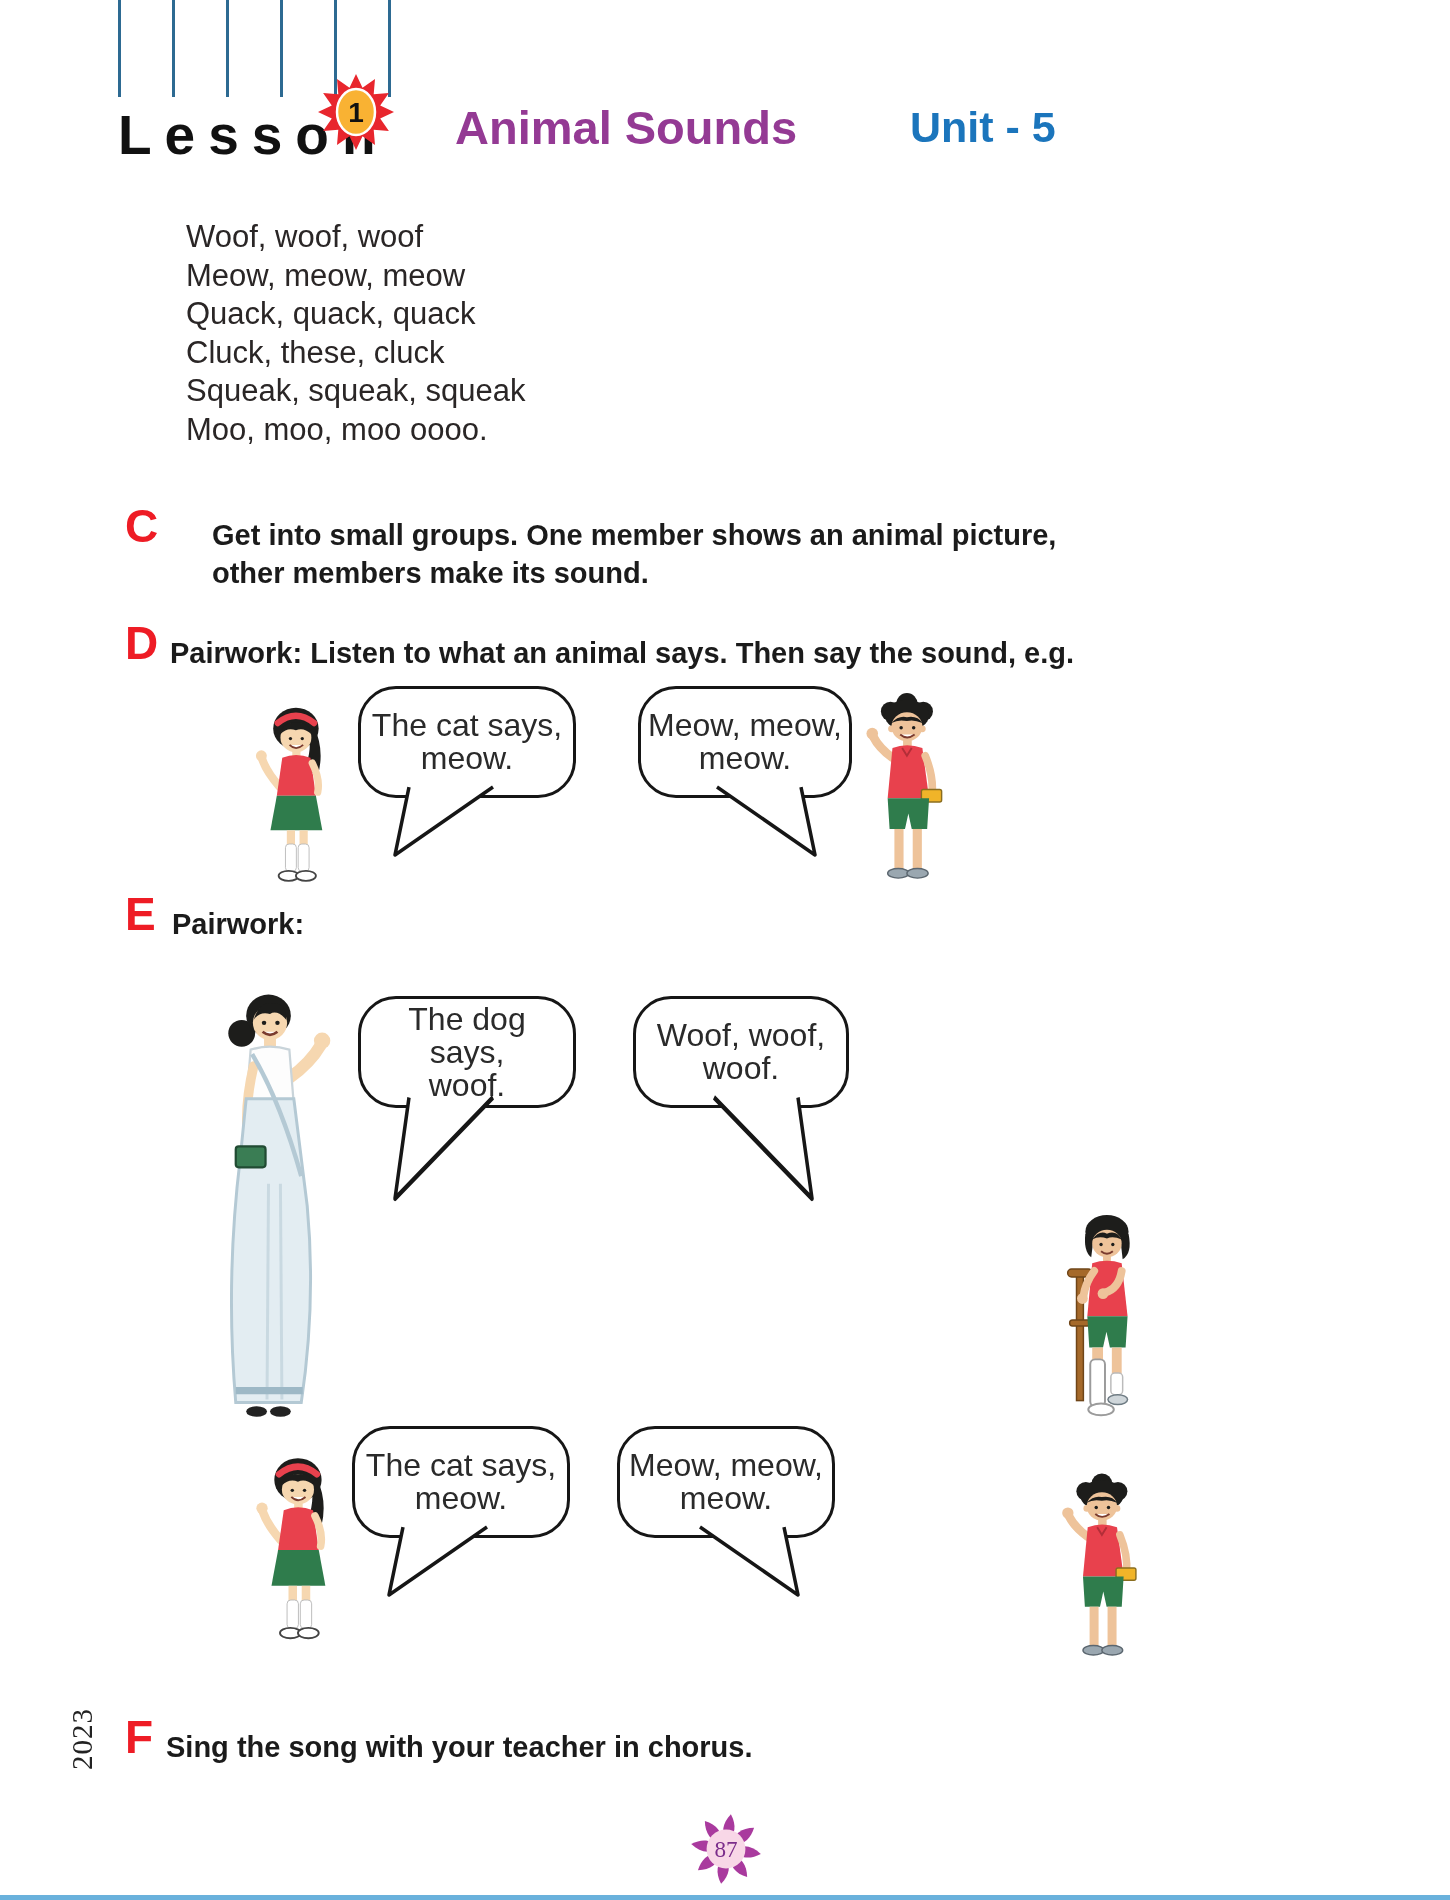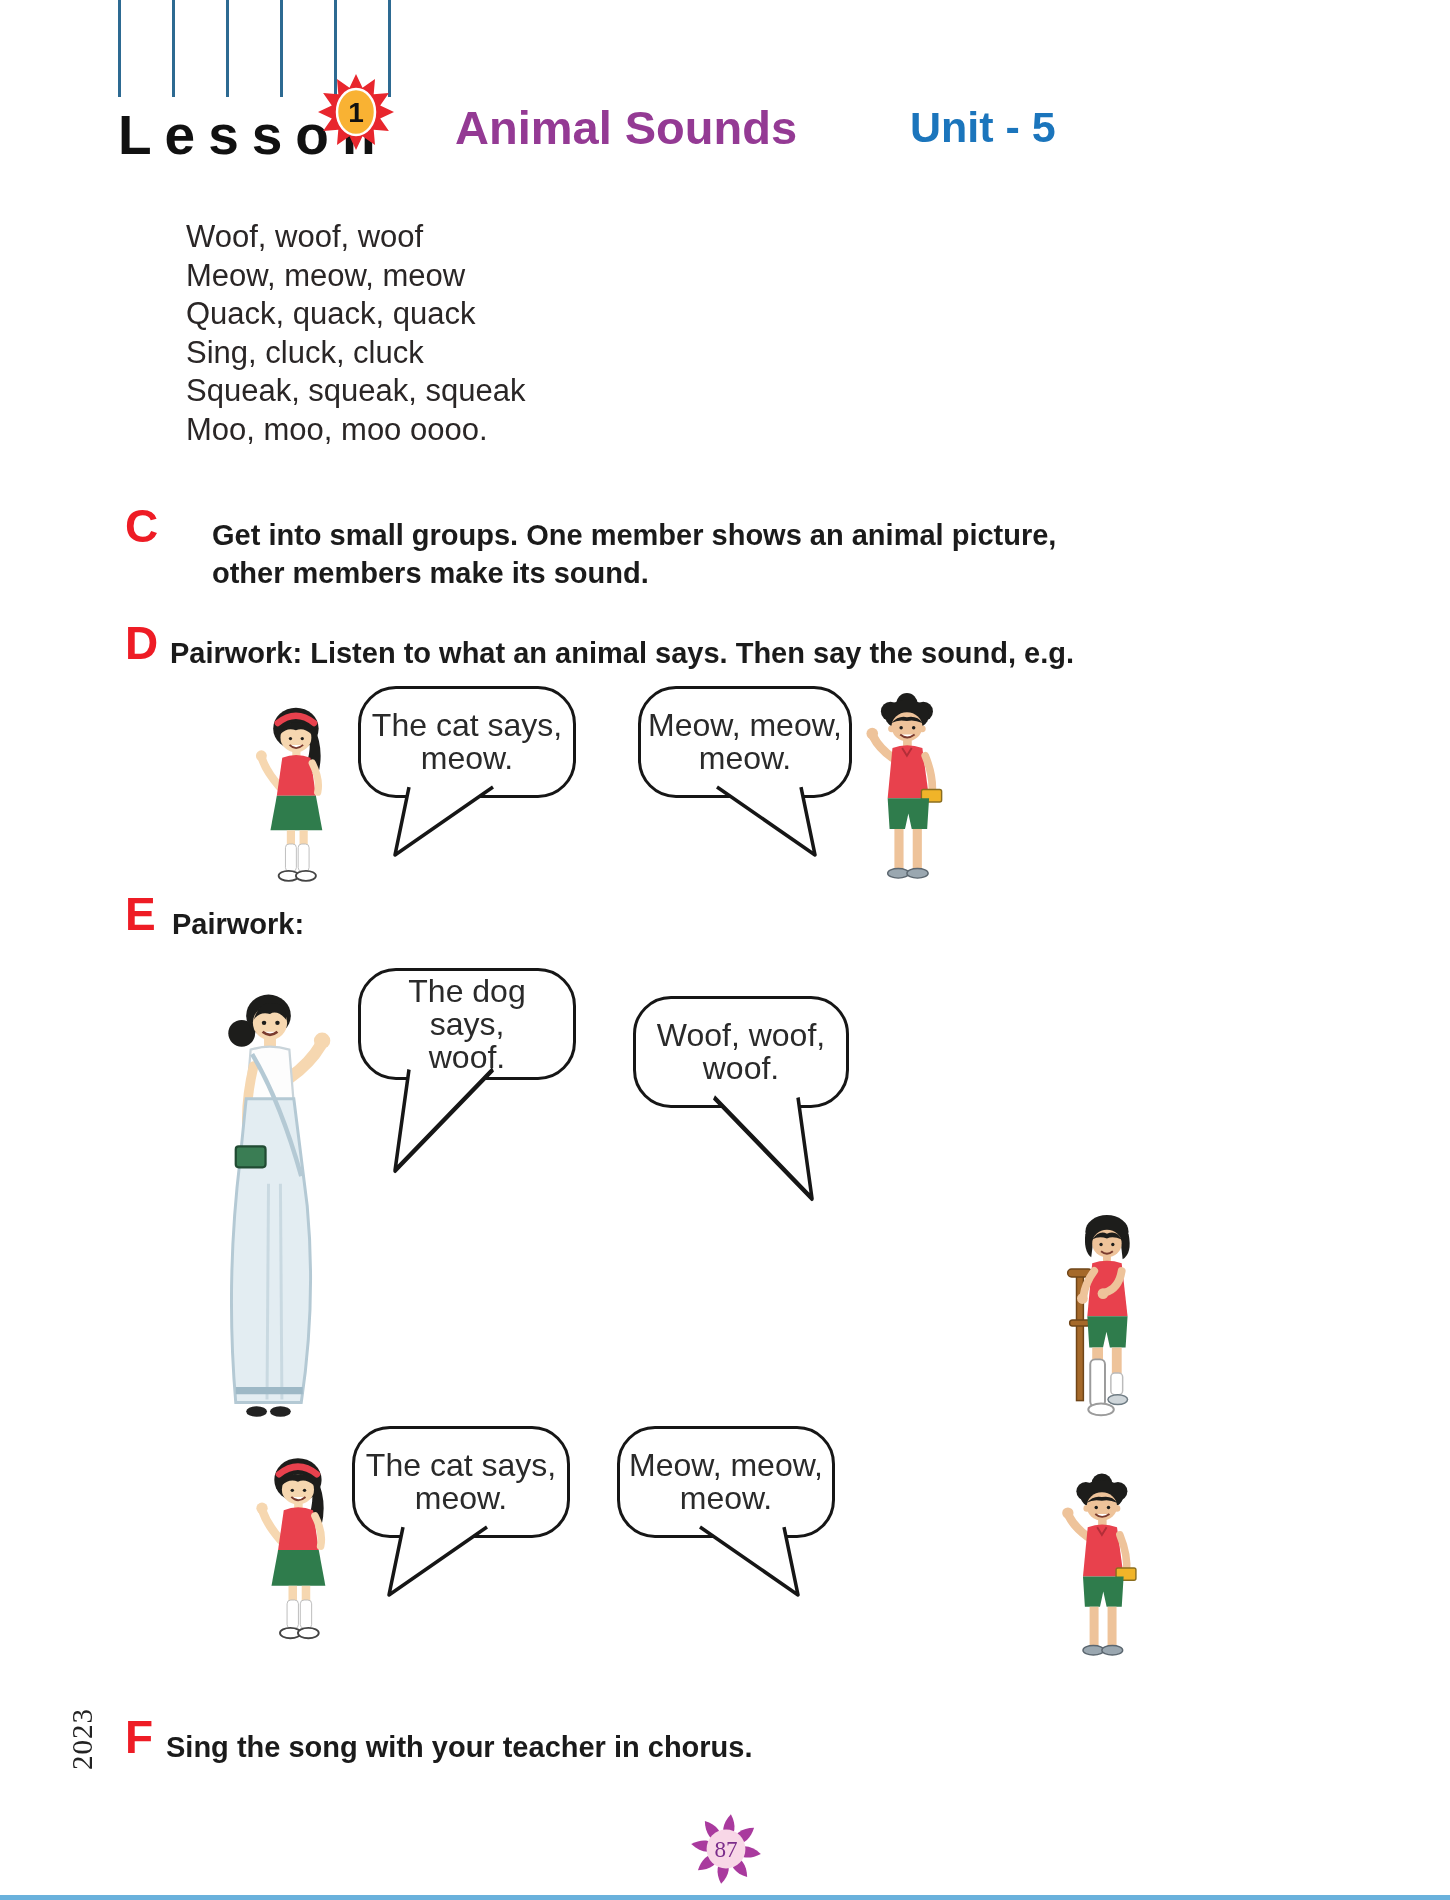--- a/index.html
+++ b/index.html
@@ -163,21 +163,21 @@
     <text x="40" y="50" text-anchor="middle" font-family="Liberation Sans, sans-serif" font-size="28" font-weight="bold" fill="#111">1</text>
   </svg>
 
   <div class="page-title">Animal Sounds</div>
   <div class="unit">Unit - 5</div>
 
   <div class="poem">
     <div>Woof, woof, woof</div>
     <div>Meow, meow, meow</div>
     <div>Quack, quack, quack</div>
-    <div>Sing, cluck, cluck</div>
+    <div>Cluck, these, cluck</div>
     <div>Squeak, squeak, squeak</div>
     <div>Moo, moo, moo oooo.</div>
   </div>
 
   <div class="sec-letter" style="left:125px;top:503px;">C</div>
   <div class="sec-text" style="left:174px;top:516px;width:880px;margin-left:38px;">Get into small groups. One member shows an animal picture, other members make its sound.</div>
 
   <div class="sec-letter" style="left:125px;top:620px;">D</div>
   <div class="sec-text" style="left:170px;top:634px;width:1060px;">Pairwork: Listen to what an animal says. Then say the sound, e.g.</div>
 
@@ -207,21 +207,21 @@
   </div>
 
   <div class="sec-letter" style="left:125px;top:891px;">E</div>
   <div class="sec-text" style="left:172px;top:905px;">Pairwork:</div>
 
   <div class="figure" style="left:203px;top:974px;width:134px;height:464px;">
     <svg width="100%" height="100%" viewBox="0 0 90 300">
         <use href="#sym-teacher"></use>
       </svg>
   </div>
-  <div class="bubble" style="left:358px;top:968px;width:212px;height:106px;">
+  <div class="bubble" style="left:358px;top:996px;width:212px;height:106px;">
     <div class="bubble-text">The dog says,
 woof.</div>
     <svg class="tail left long" viewBox="0 0 120 74" preserveAspectRatio="none">
       <path d="M22,3 L8,71 L106,3" fill="#fff" stroke="#161616" stroke-width="3.5" stroke-linejoin="round"></path>
     </svg>
   </div>
   <div class="bubble" style="left:633px;top:996px;width:210px;height:106px;">
     <div class="bubble-text">Woof, woof,
 woof.</div>
     <svg class="tail right long" viewBox="0 0 120 74" preserveAspectRatio="none">

